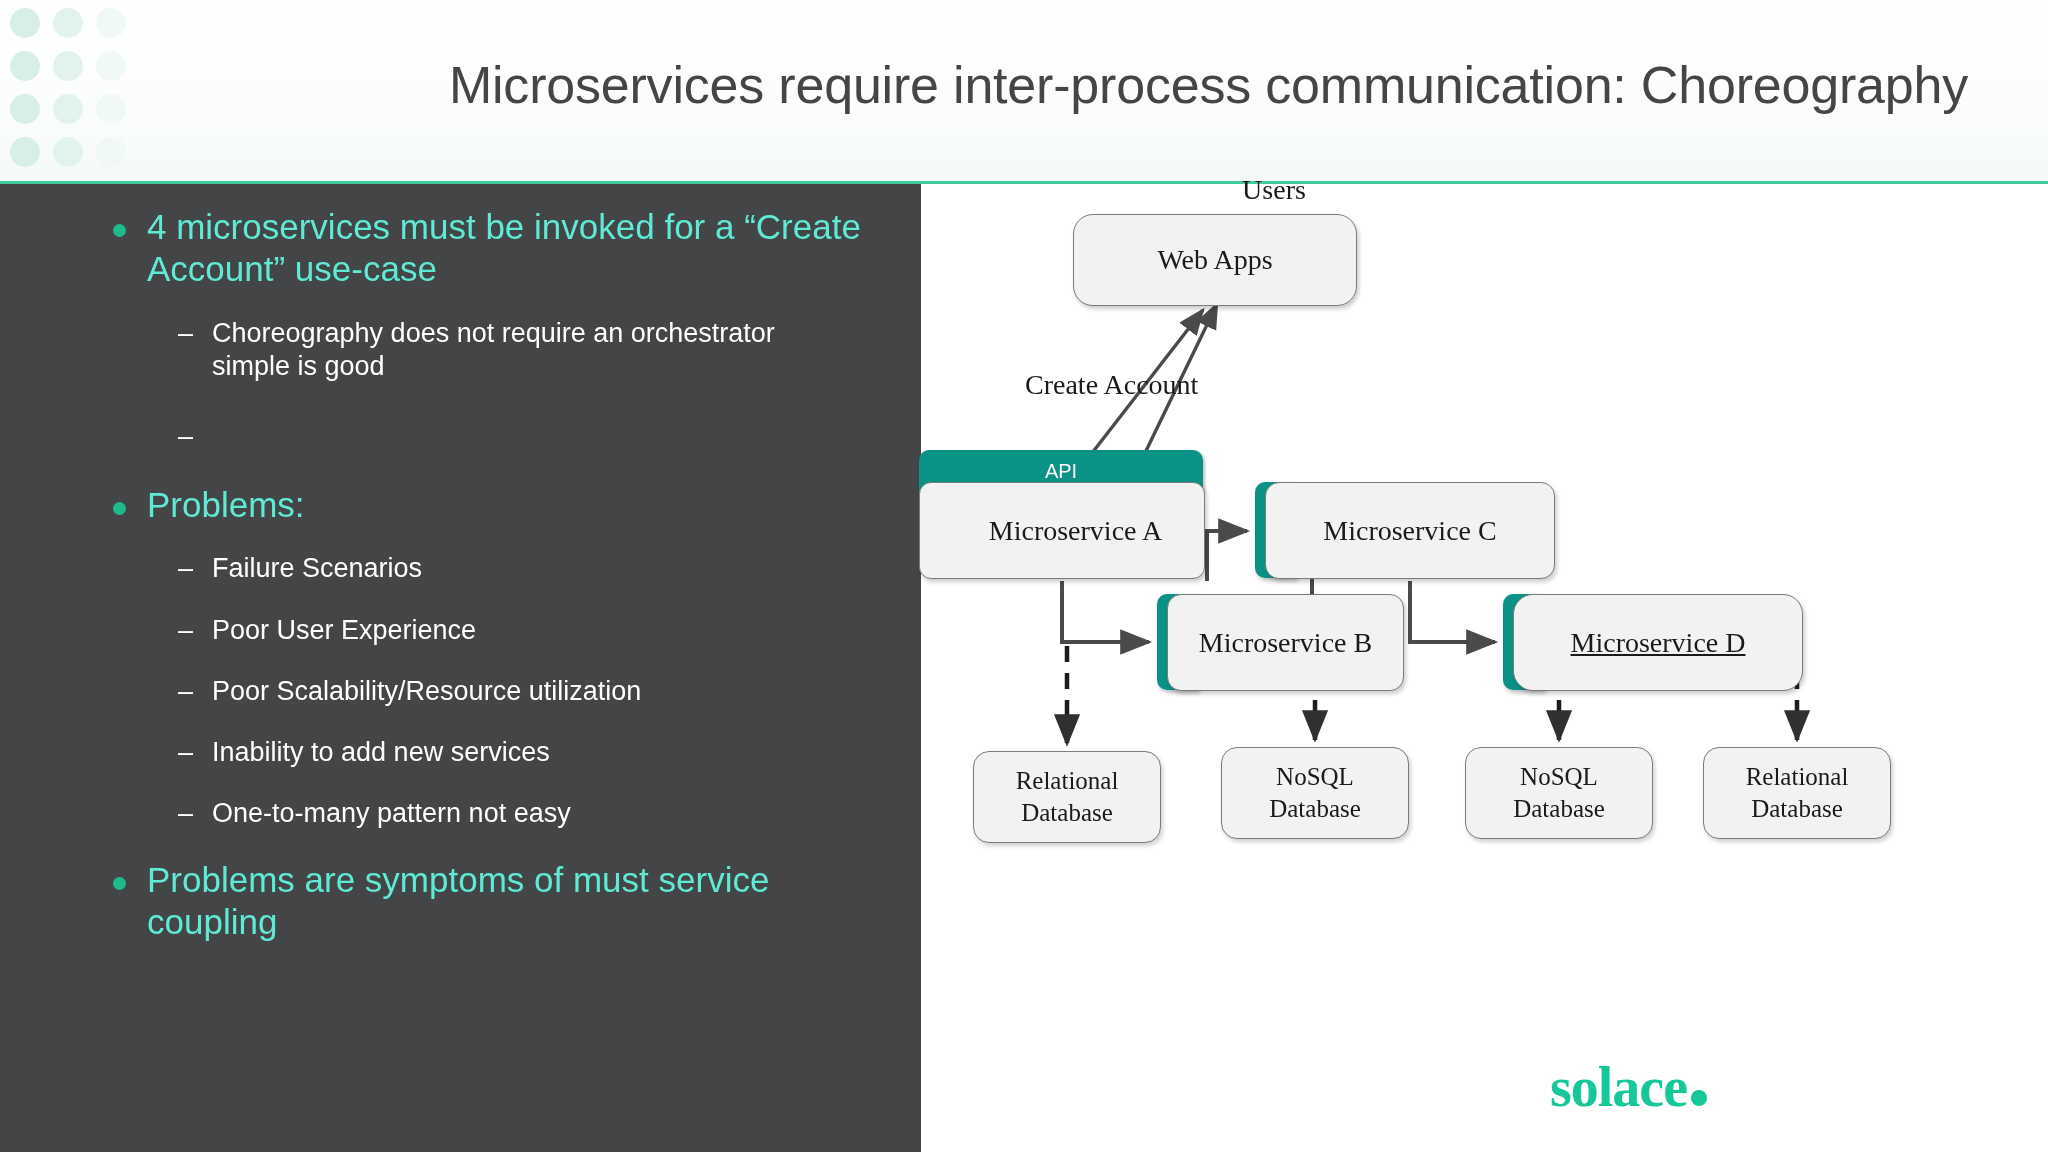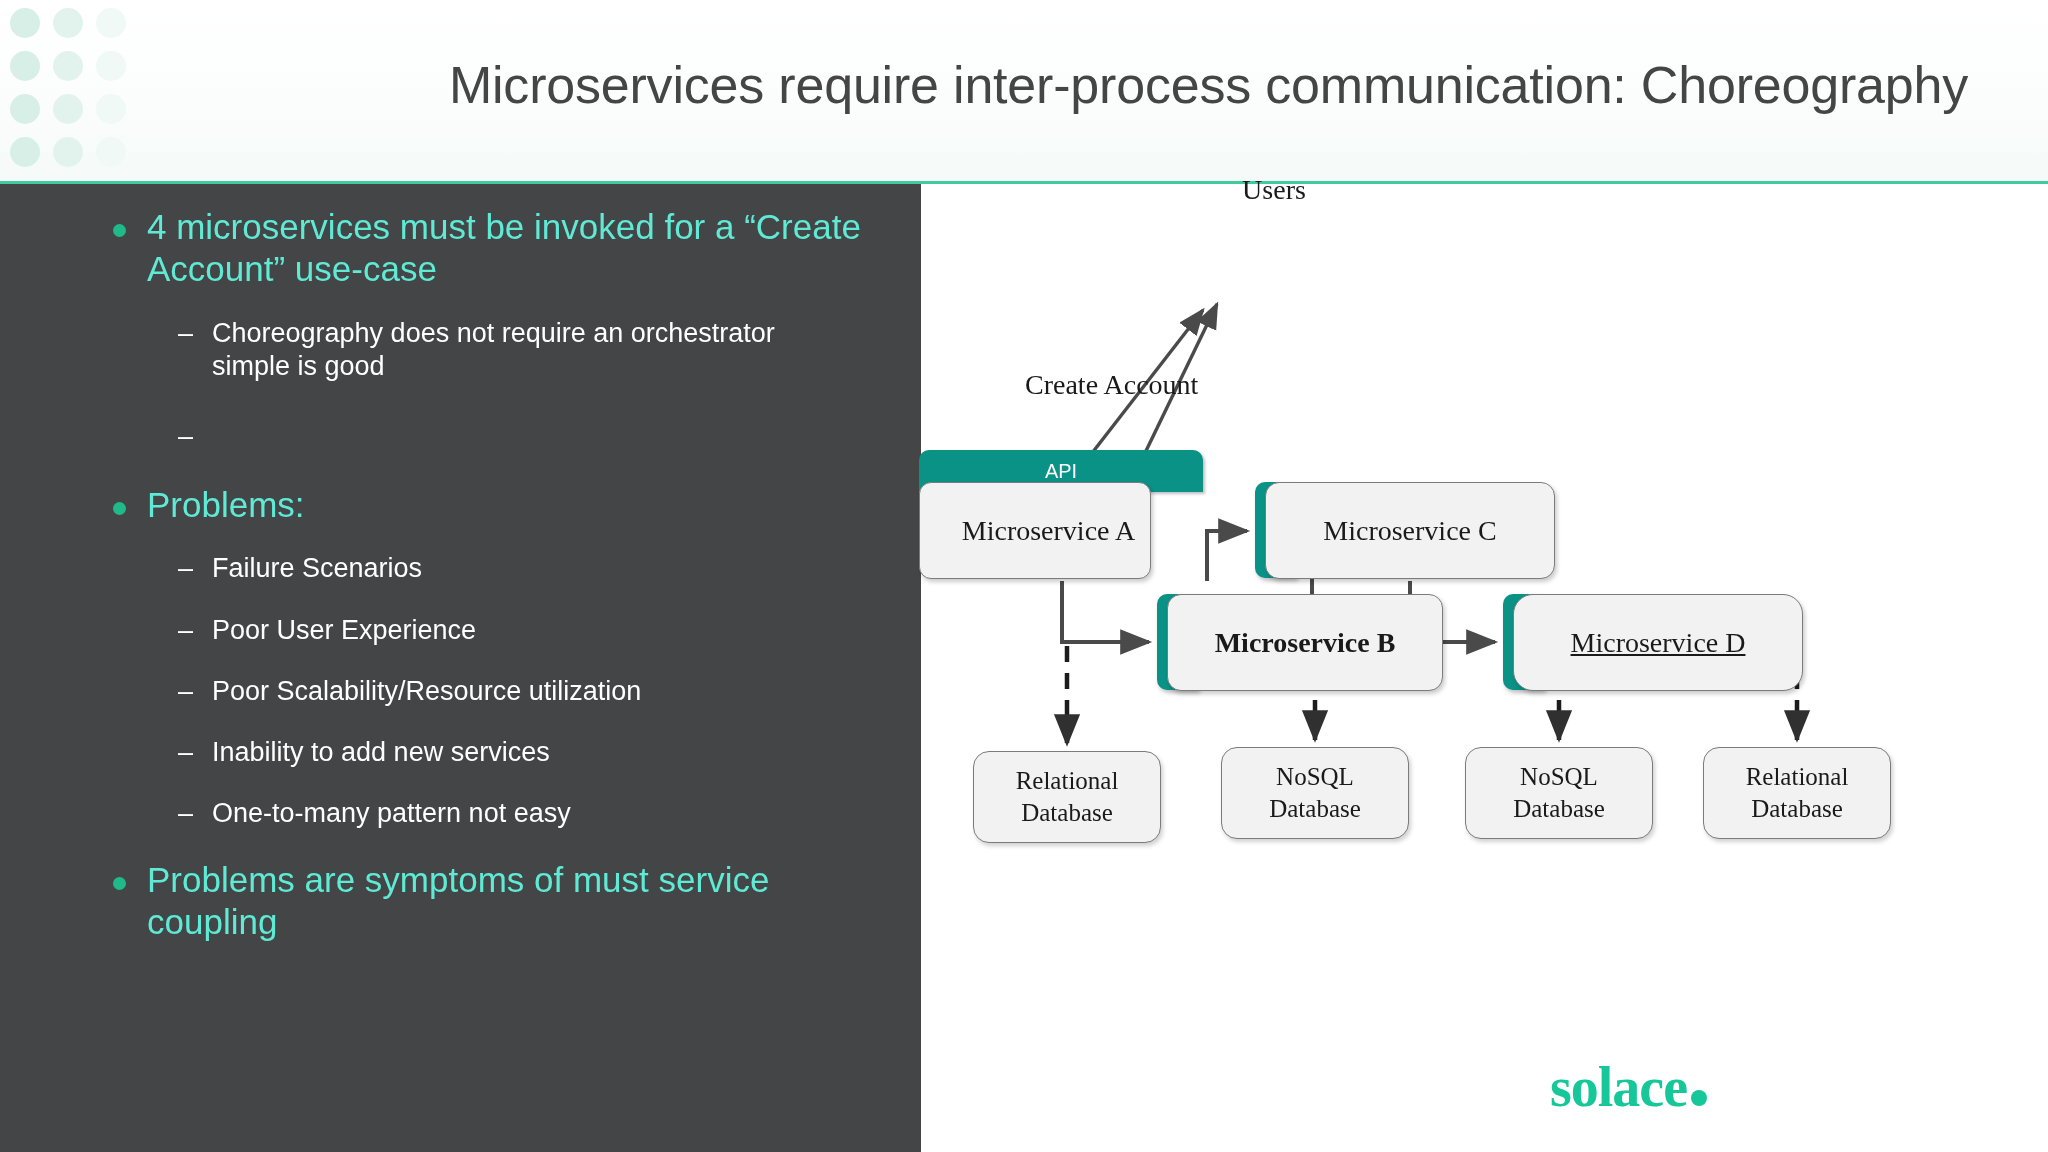--- a/index.html
+++ b/index.html
@@ -62,22 +62,22 @@
 
   .node {
     position:absolute; background:#f2f2f2; border:1.6px solid #7b7b7b;
     border-radius:14px; display:flex; align-items:center; justify-content:center;
     text-align:center; color:#1a1a1a; font-family:"Liberation Serif", serif;
     box-shadow: 2px 3px 4px rgba(0,0,0,0.20);
   }
   .node.webapps { left:138px; top:30px; width:284px; height:92px; font-size:28px; border-radius:20px;}
   .node.svc     { height:97px; font-size:28px; background:#f2f2f2; }
 
-  .svcA { left:-16px; top:298px; width:232px; border-radius:12px;padding-left:27px; }
-  .svcB { left:232px; top:410px; width:276px; border-radius:14px;font-weight:bold; }
+  .svcA { left:-16px; top:298px; width:286px; border-radius:12px;padding-left:27px; }
+  .svcB { left:232px; top:410px; width:237px; border-radius:14px; }
   .svcC { left:330px; top:298px; width:290px; border-radius:14px; }
   .svcD { left:578px; top:410px; width:290px; border-radius:20px;text-decoration:underline; }
 
   .api-top {
     position:absolute; left:-16px; top:266px; width:284px; height:42px;
     background:#0a9287; border-radius:10px 10px 0 0;
     display:flex; align-items:center; justify-content:center;
     color:#ffffff; font-size:20px; font-family:"Liberation Sans", sans-serif;
     box-shadow: 2px 2px 3px rgba(0,0,0,0.25);
   }
@@ -218,20 +218,21 @@
 
         <path d="M132,462 L132,560" stroke="#1c1c1c" stroke-width="4.5" fill="none" stroke-dasharray="16 11" marker-end="url(#ahs)"></path>
         <path d="M380,462 L380,556" stroke="#1c1c1c" stroke-width="4.5" fill="none" stroke-dasharray="16 11" marker-end="url(#ahs)"></path>
         <path d="M624,462 L624,556" stroke="#1c1c1c" stroke-width="4.5" fill="none" stroke-dasharray="16 11" marker-end="url(#ahs)"></path>
         <path d="M862,462 L862,556" stroke="#1c1c1c" stroke-width="4.5" fill="none" stroke-dasharray="16 11" marker-end="url(#ahs)"></path>
       </svg>
 
       <div class="lbl users">Users</div>
       <div class="lbl create">Create Account</div>
 
+      <div class="node webapps">Web Apps</div>
 
       <div class="api-top">
         <span>API</span>
       </div>
       <div class="node svc svcA">Microservice A</div>
 
       <div class="api-left apiC">
         <span>API</span>
       </div>
       <div class="node svc svcC">Microservice C</div>

